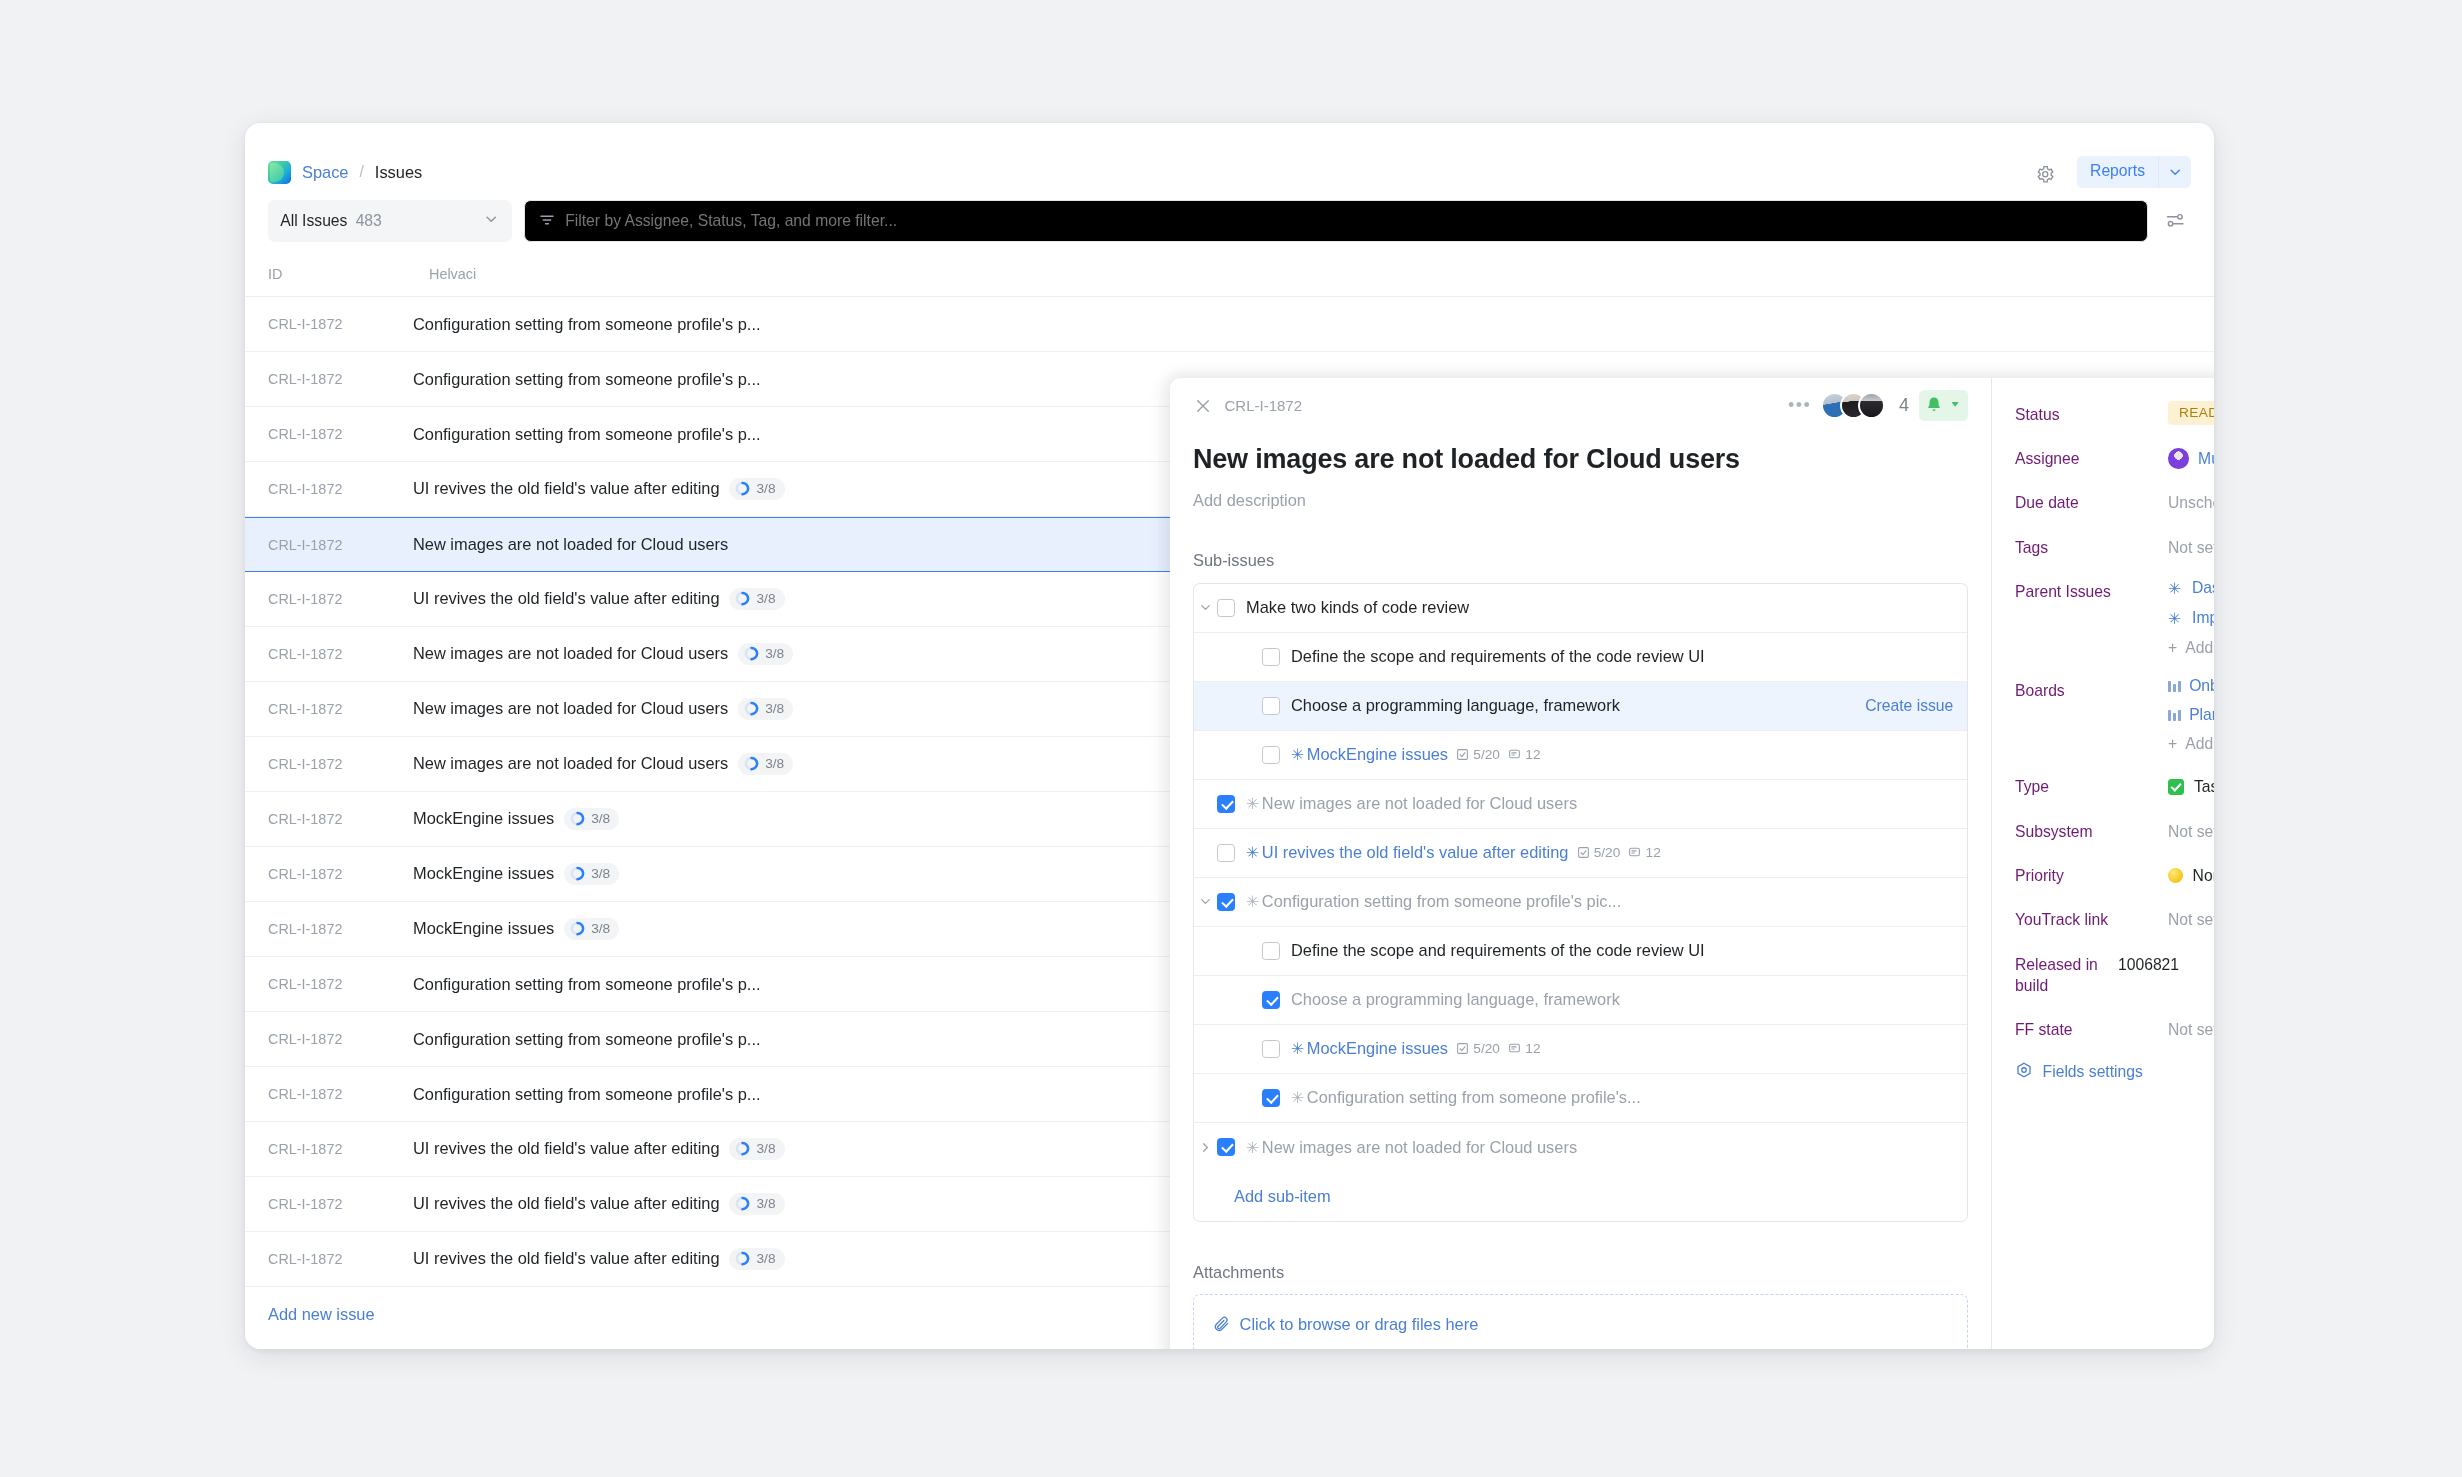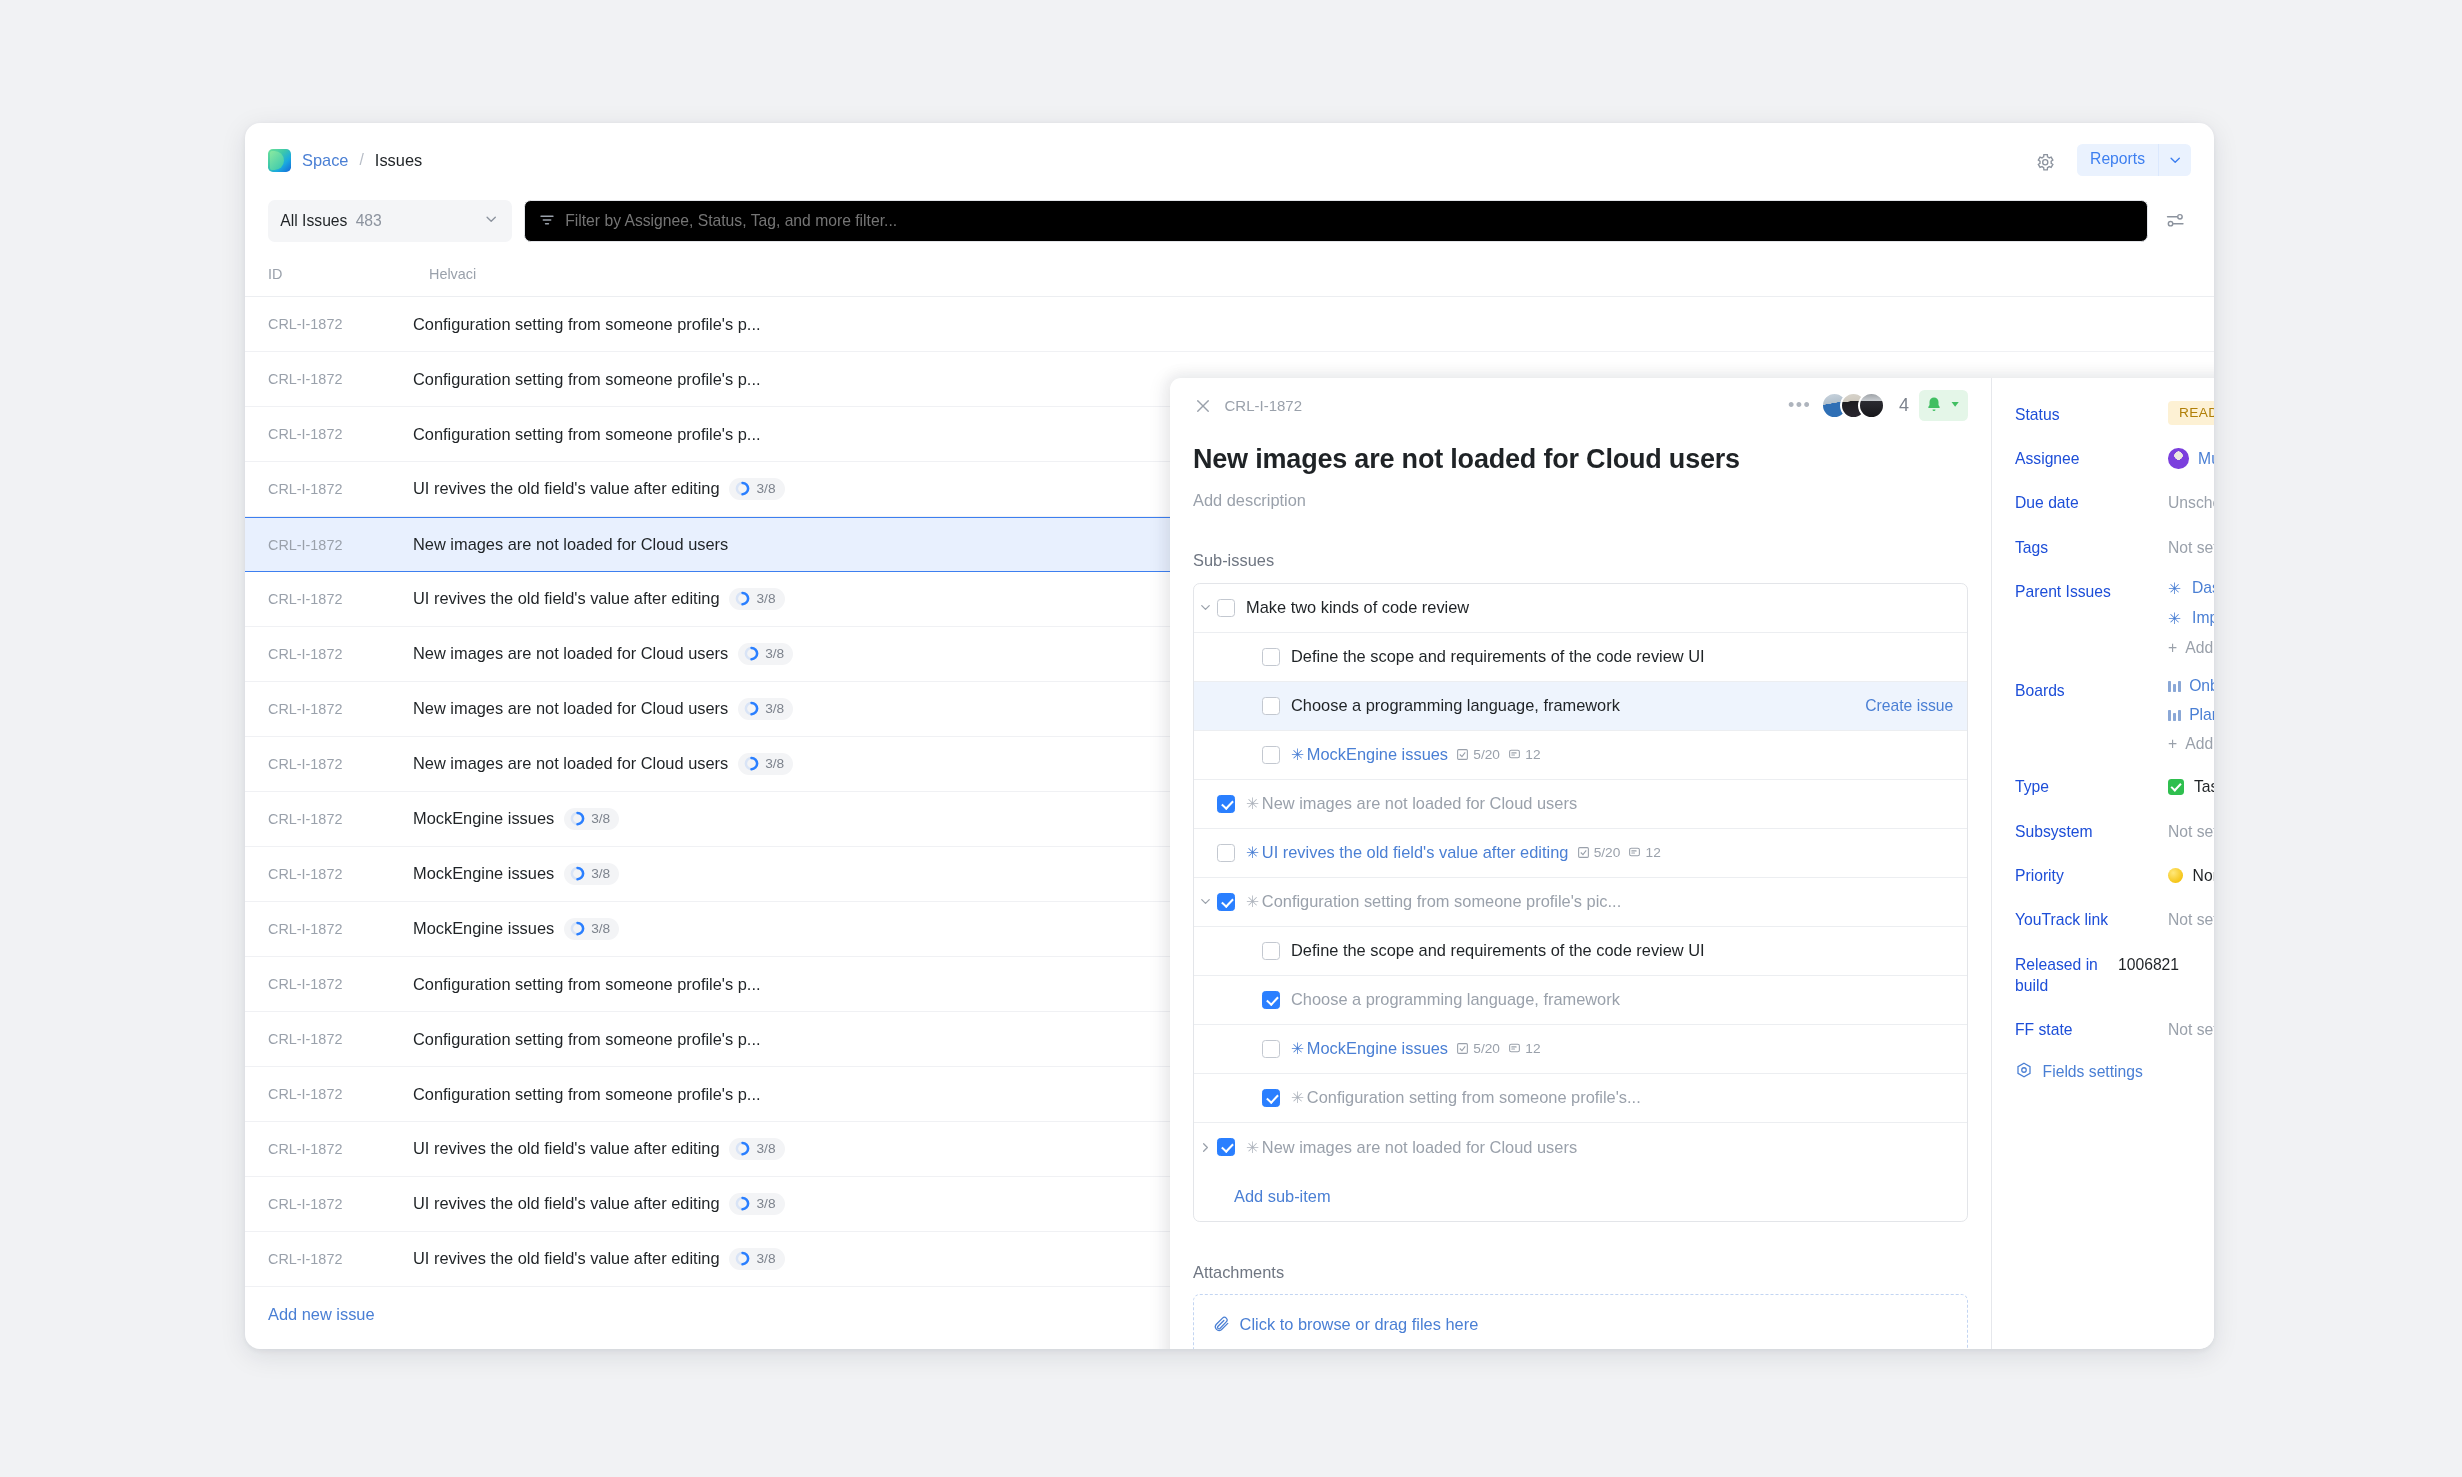--- a/index.html
+++ b/index.html
@@ -15,21 +15,21 @@
     left: 245px; top: 123px;
     width: 1969px; height: 1226px;
     background: #ffffff;
     border-radius: 15px;
     box-shadow: 0 6.8px 27px rgba(23,30,46,.10), 0 1.4px 5.5px rgba(23,30,46,.06);
     overflow: hidden;
   }
 
   
   .topbar {
-    position: absolute; left: 0; top: 4px; right: 0; height: 66px;
+    position: absolute; left: 0; top: 16px; right: 0; height: 66px;
     display: flex; align-items: center;
   }
   .breadcrumb { display: flex; align-items: center; gap: 11px; margin-left: 23px; }
   .space-logo {
     width: 23px; height: 23px; border-radius: 4.8px;
     background: linear-gradient(135deg,#6ee29a 0%,#3fc9a8 38%,#1aa9e0 68%,#1565d8 100%);
     position: relative; overflow: hidden; flex: none;
   }
   .space-logo::after {
     content:""; position:absolute; left:2.1px; top:2.1px; width:13.7px; height:19px;
@@ -166,21 +166,21 @@
 
   .attach-title { font-size: 16.4px; color:#6f7682; padding: 41px 23px 12.3px 23px; }
   .dropzone {
     margin: 0 23px; border: 1.4px dashed #c3d5f2; border-radius: 6.8px;
     height: 62px; display:flex; align-items:center; padding: 0 18px; gap: 9.6px;
     font-size: 16.4px; color:#4a7fd4; cursor:pointer;
   }
 
   
   .field { display:flex; margin-bottom: 20.5px; align-items: flex-start; }
-  .fl { width: 153px; font-size: 15.7px; color:#1d4ed8; padding-top: 2.7px; line-height: 1.35; flex:none; }
+  .fl { width: 153px; font-size: 15.7px; color:#701a75; padding-top: 2.7px; line-height: 1.35; flex:none; }
   .fv { font-size: 15.7px; color:#1f2326; padding-top: 2.7px; line-height: 1.35; }
   .fv.unset { color:#9aa1ab; }
   .fv.link  { color:#4a7fd4; }
   .status-pill {
     display:inline-block; background:#fdf1d4; color:#b07f08; font-size: 13.7px;
     letter-spacing:0.4px; padding: 4.1px 11px 4.8px; border-radius: 4.1px;
   }
   .assignee-row { display:flex; align-items:center; gap: 9.6px; }
   .assignee-av {
     width: 20.5px; height:20.5px; border-radius:50%;

